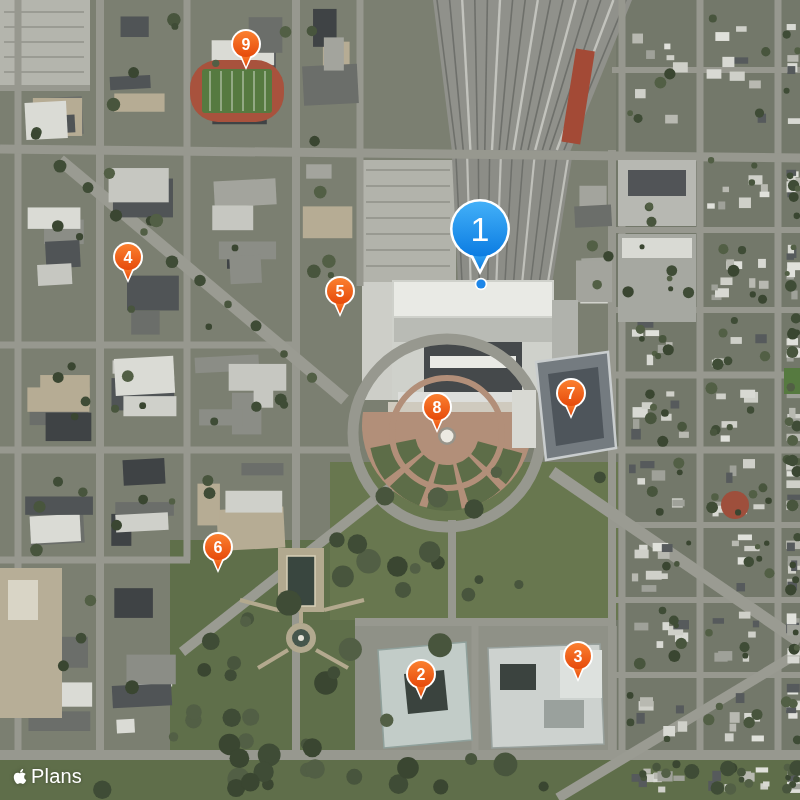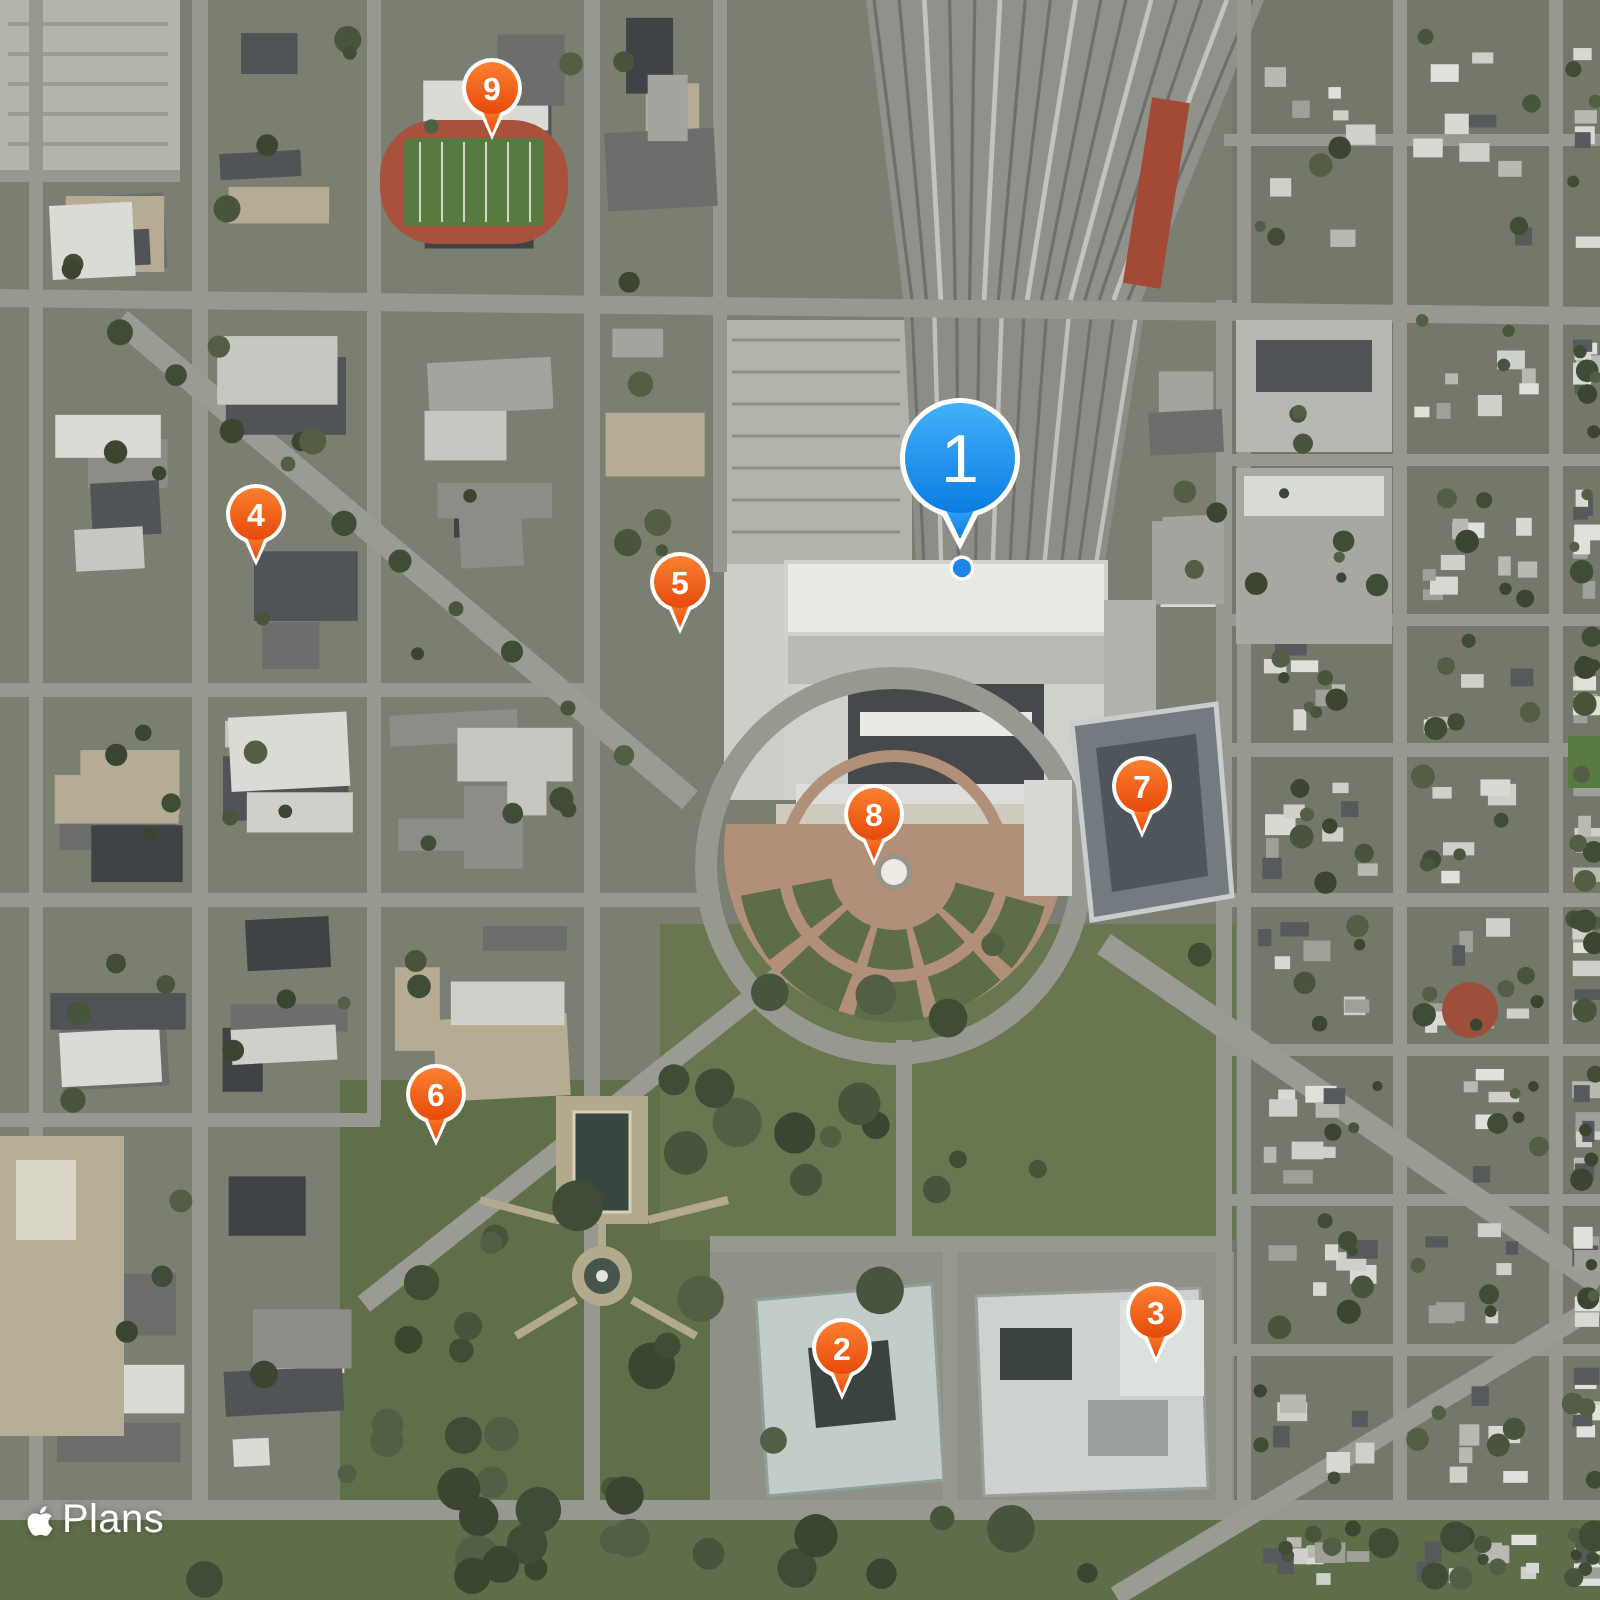--- a/index.html
+++ b/index.html
@@ -3,21 +3,21 @@
 <meta charset="utf-8">
 <style>
   html,body{margin:0;padding:0;background:#000;}
   #stage{position:relative;width:800px;height:800px;overflow:hidden;background:#7b7f71;
          font-family:"Liberation Sans","DejaVu Sans",sans-serif;}
   #map-svg{position:absolute;left:0;top:0;}
   .pin{position:absolute;pointer-events:auto;}
   .pin svg{display:block;}
   .pin text{font-family:"Liberation Sans","DejaVu Sans",sans-serif;}
   #markers{position:absolute;left:0;top:0;width:100%;height:100%;}
-  .watermark{position:absolute;left:13px;bottom:28px;display:flex;align-items:center;gap:4px;
+  .watermark{position:absolute;left:13px;bottom:12px;display:flex;align-items:center;gap:4px;
              color:#fff;font-size:20px;font-weight:400;letter-spacing:.2px;
              text-shadow:0 0 3px rgba(0,0,0,.35);}
   .watermark svg{display:block;filter:drop-shadow(0 0 2px rgba(0,0,0,.3));}
 </style>
 </head>
 <body>
 
 
 
 <div id="stage">

